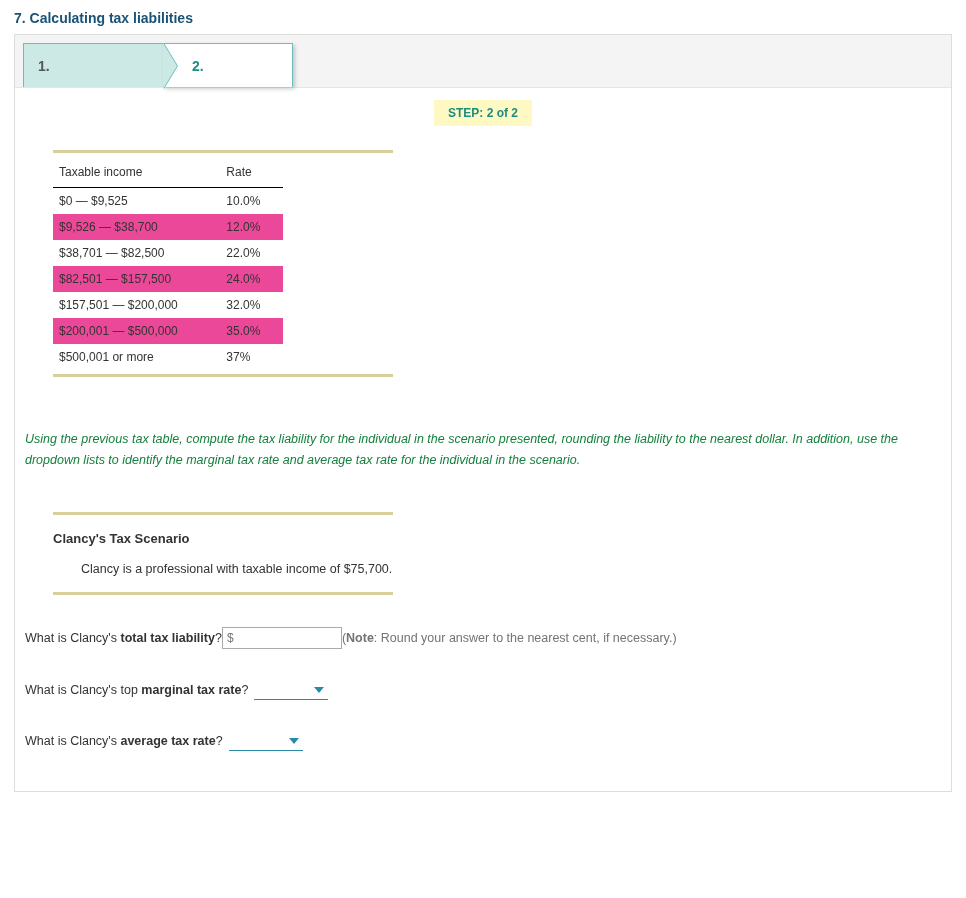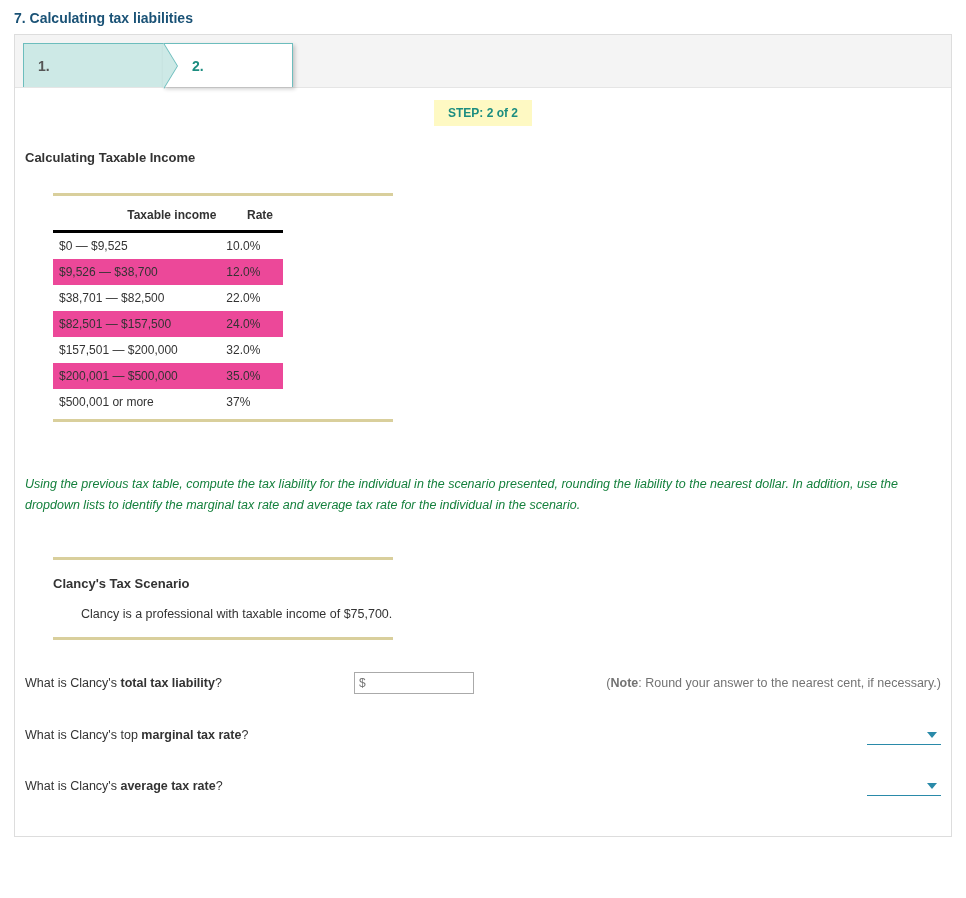--- a/index.html
+++ b/index.html
@@ -107,24 +107,24 @@
     margin: 0 0 4px 0;
   }
   .gold-rule.bottom { margin-top: 4px; margin-bottom: 0; }
   .tax-table {
     margin-left: 28px;
     border-collapse: collapse;
     font-size: 12px;
     width: 230px;
   }
   .tax-table th {
-    text-align: right;
+    text-align: left;
     padding: 8px 10px 8px 0;
-    font-weight: bold;
-    border-bottom: 3px solid #000000;
+    font-weight: normal;
+    border-bottom: 1px solid #000000;
   }
   .tax-table td {
     padding: 6px 10px 6px 0;
   }
   .tax-table tr.alt td {
     background: #ec4899;
   }
   .tax-table td:first-child, .tax-table th:first-child { padding-left: 6px; }
   .instructions {
     font-style: italic;
@@ -146,22 +146,20 @@
     font-size: 12.5px;
     margin-bottom: 16px;
     margin-left: 28px;
   }
   .qrow {
     margin-top: 32px;
     font-size: 12.5px;
     display: flex;
     align-items: center;
     flex-wrap: wrap;
-    gap: 6px;
-    justify-content: space-between;
   }
   .qrow .qlabel b { font-weight: bold; }
   input.currency {
     width: 110px;
     height: 20px;
     border: 1px solid #aaa;
     font-size: 12px;
     padding: 0 4px;
     color: #999;
   }
@@ -195,21 +193,20 @@
     <div class="tab second">2.</div>
   </div>
 
   <div class="body-area">
     <div class="step-indicator">
       <span>STEP:</span>
       <span>2 of 2</span>
     </div>
 
     <div class="content">
-      <div class="section-heading">Calculating Taxable Income</div>
 
       <div class="rule-wrapper">
           <div class="gold-rule"></div>
         </div>
 
       <table class="tax-table">
         <thead>
           <tr>
             <th>Taxable income</th>
             <th>Rate</th>

